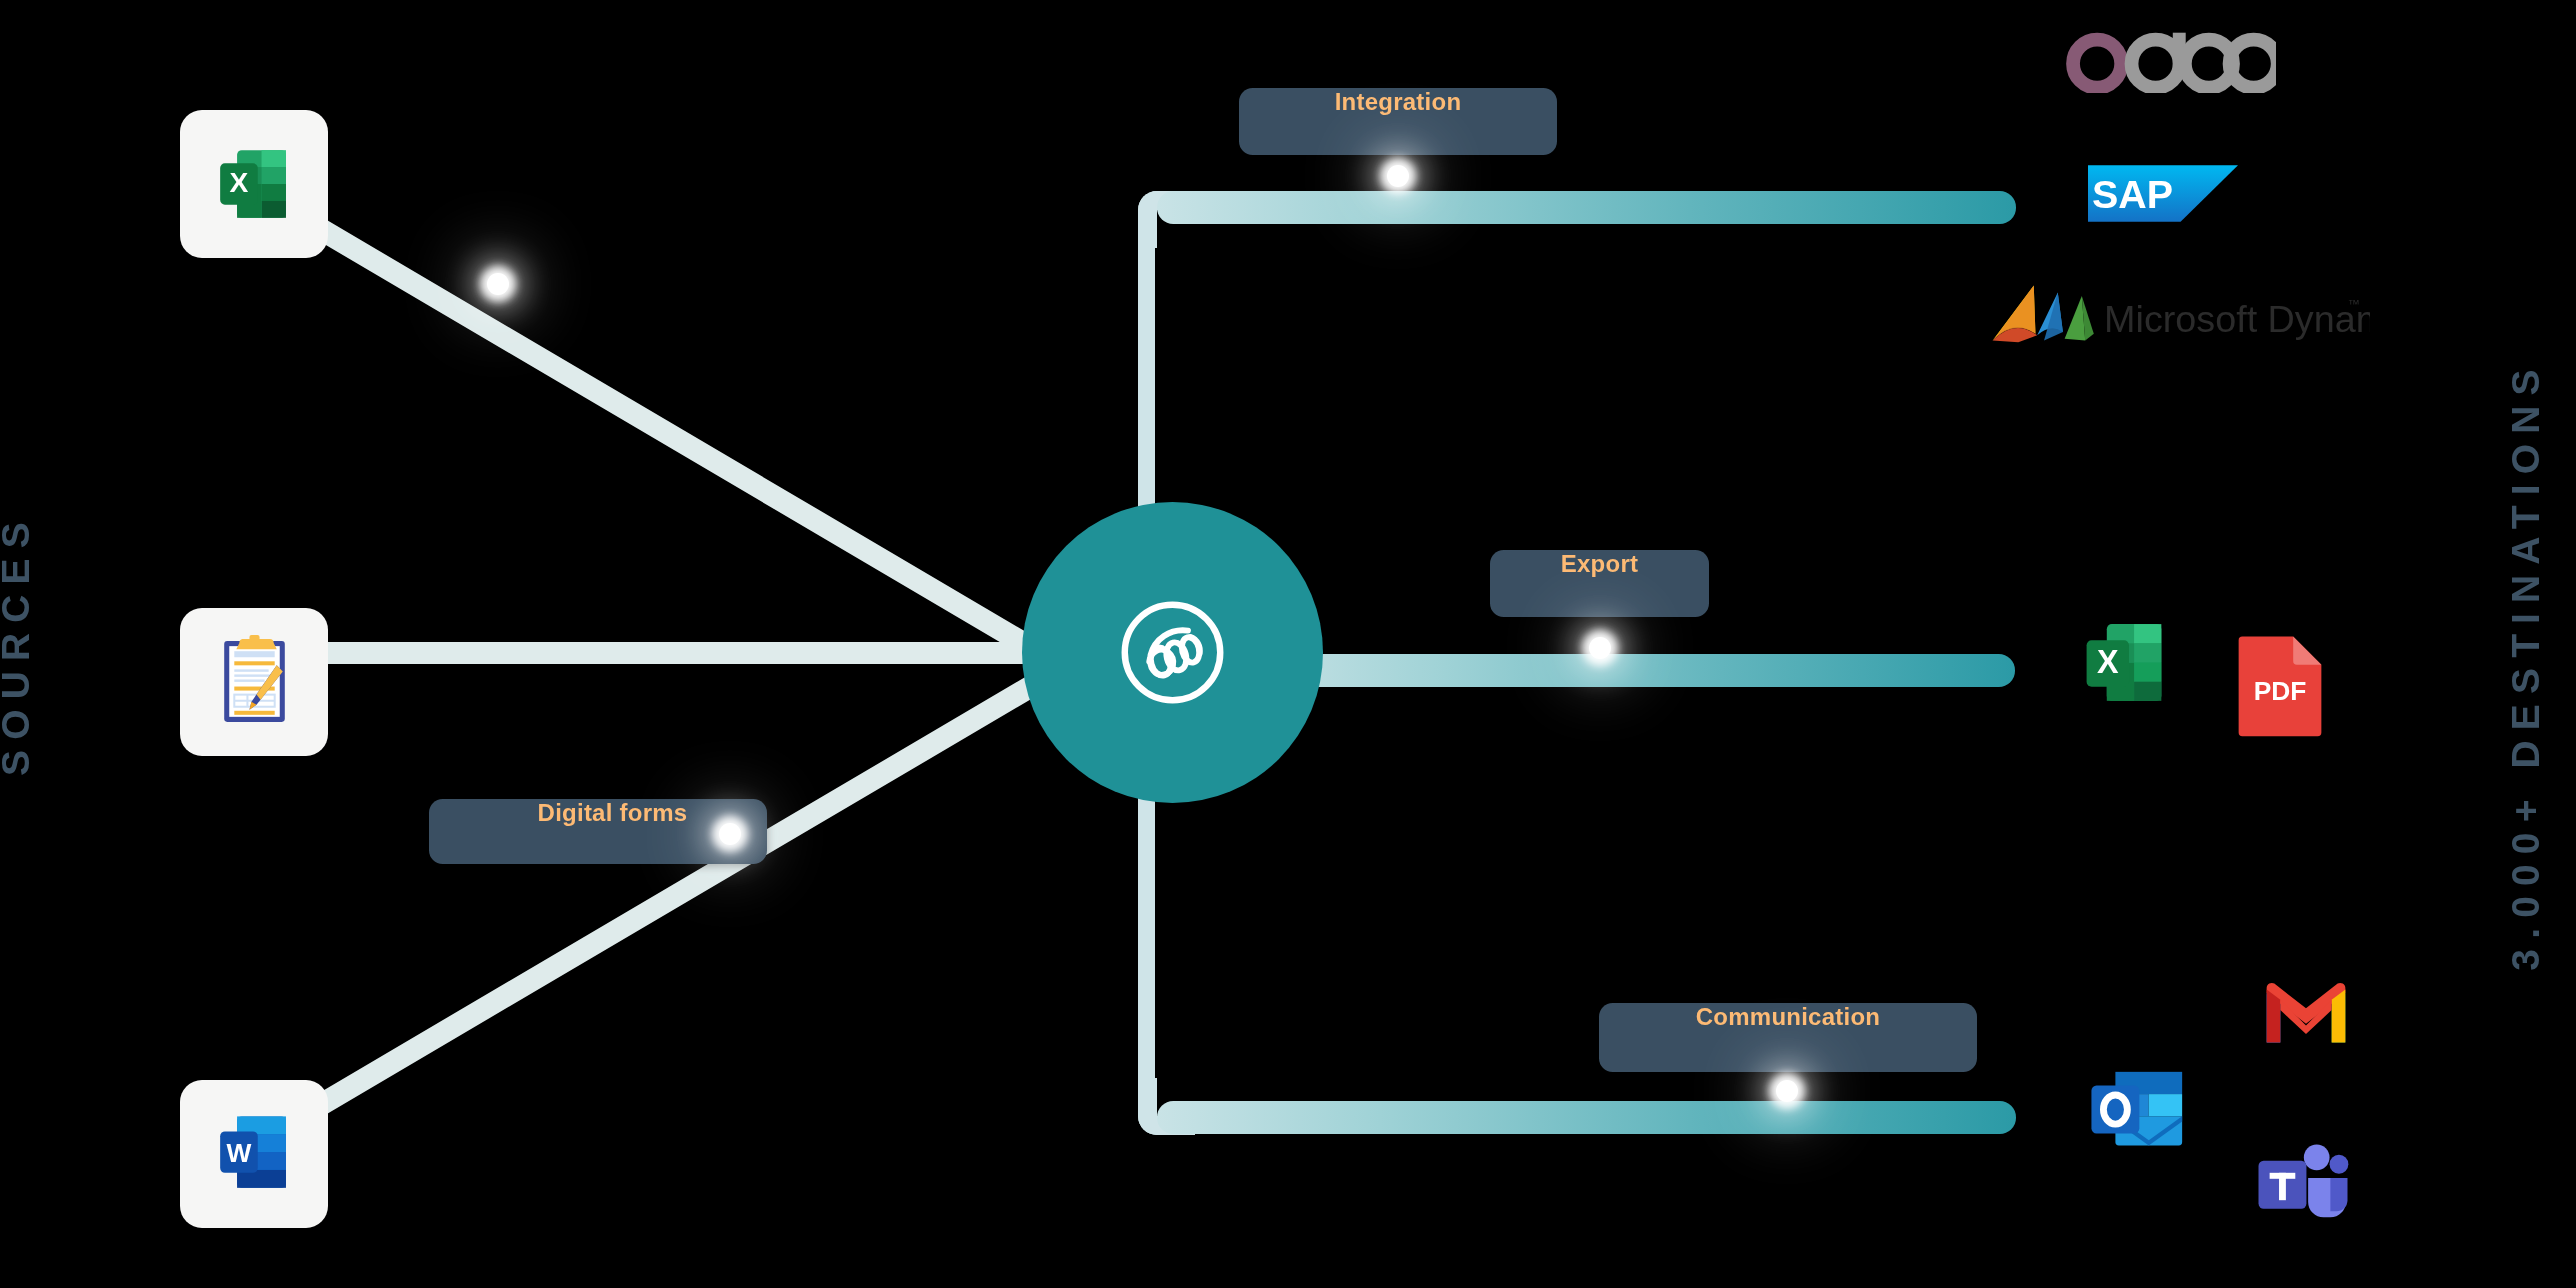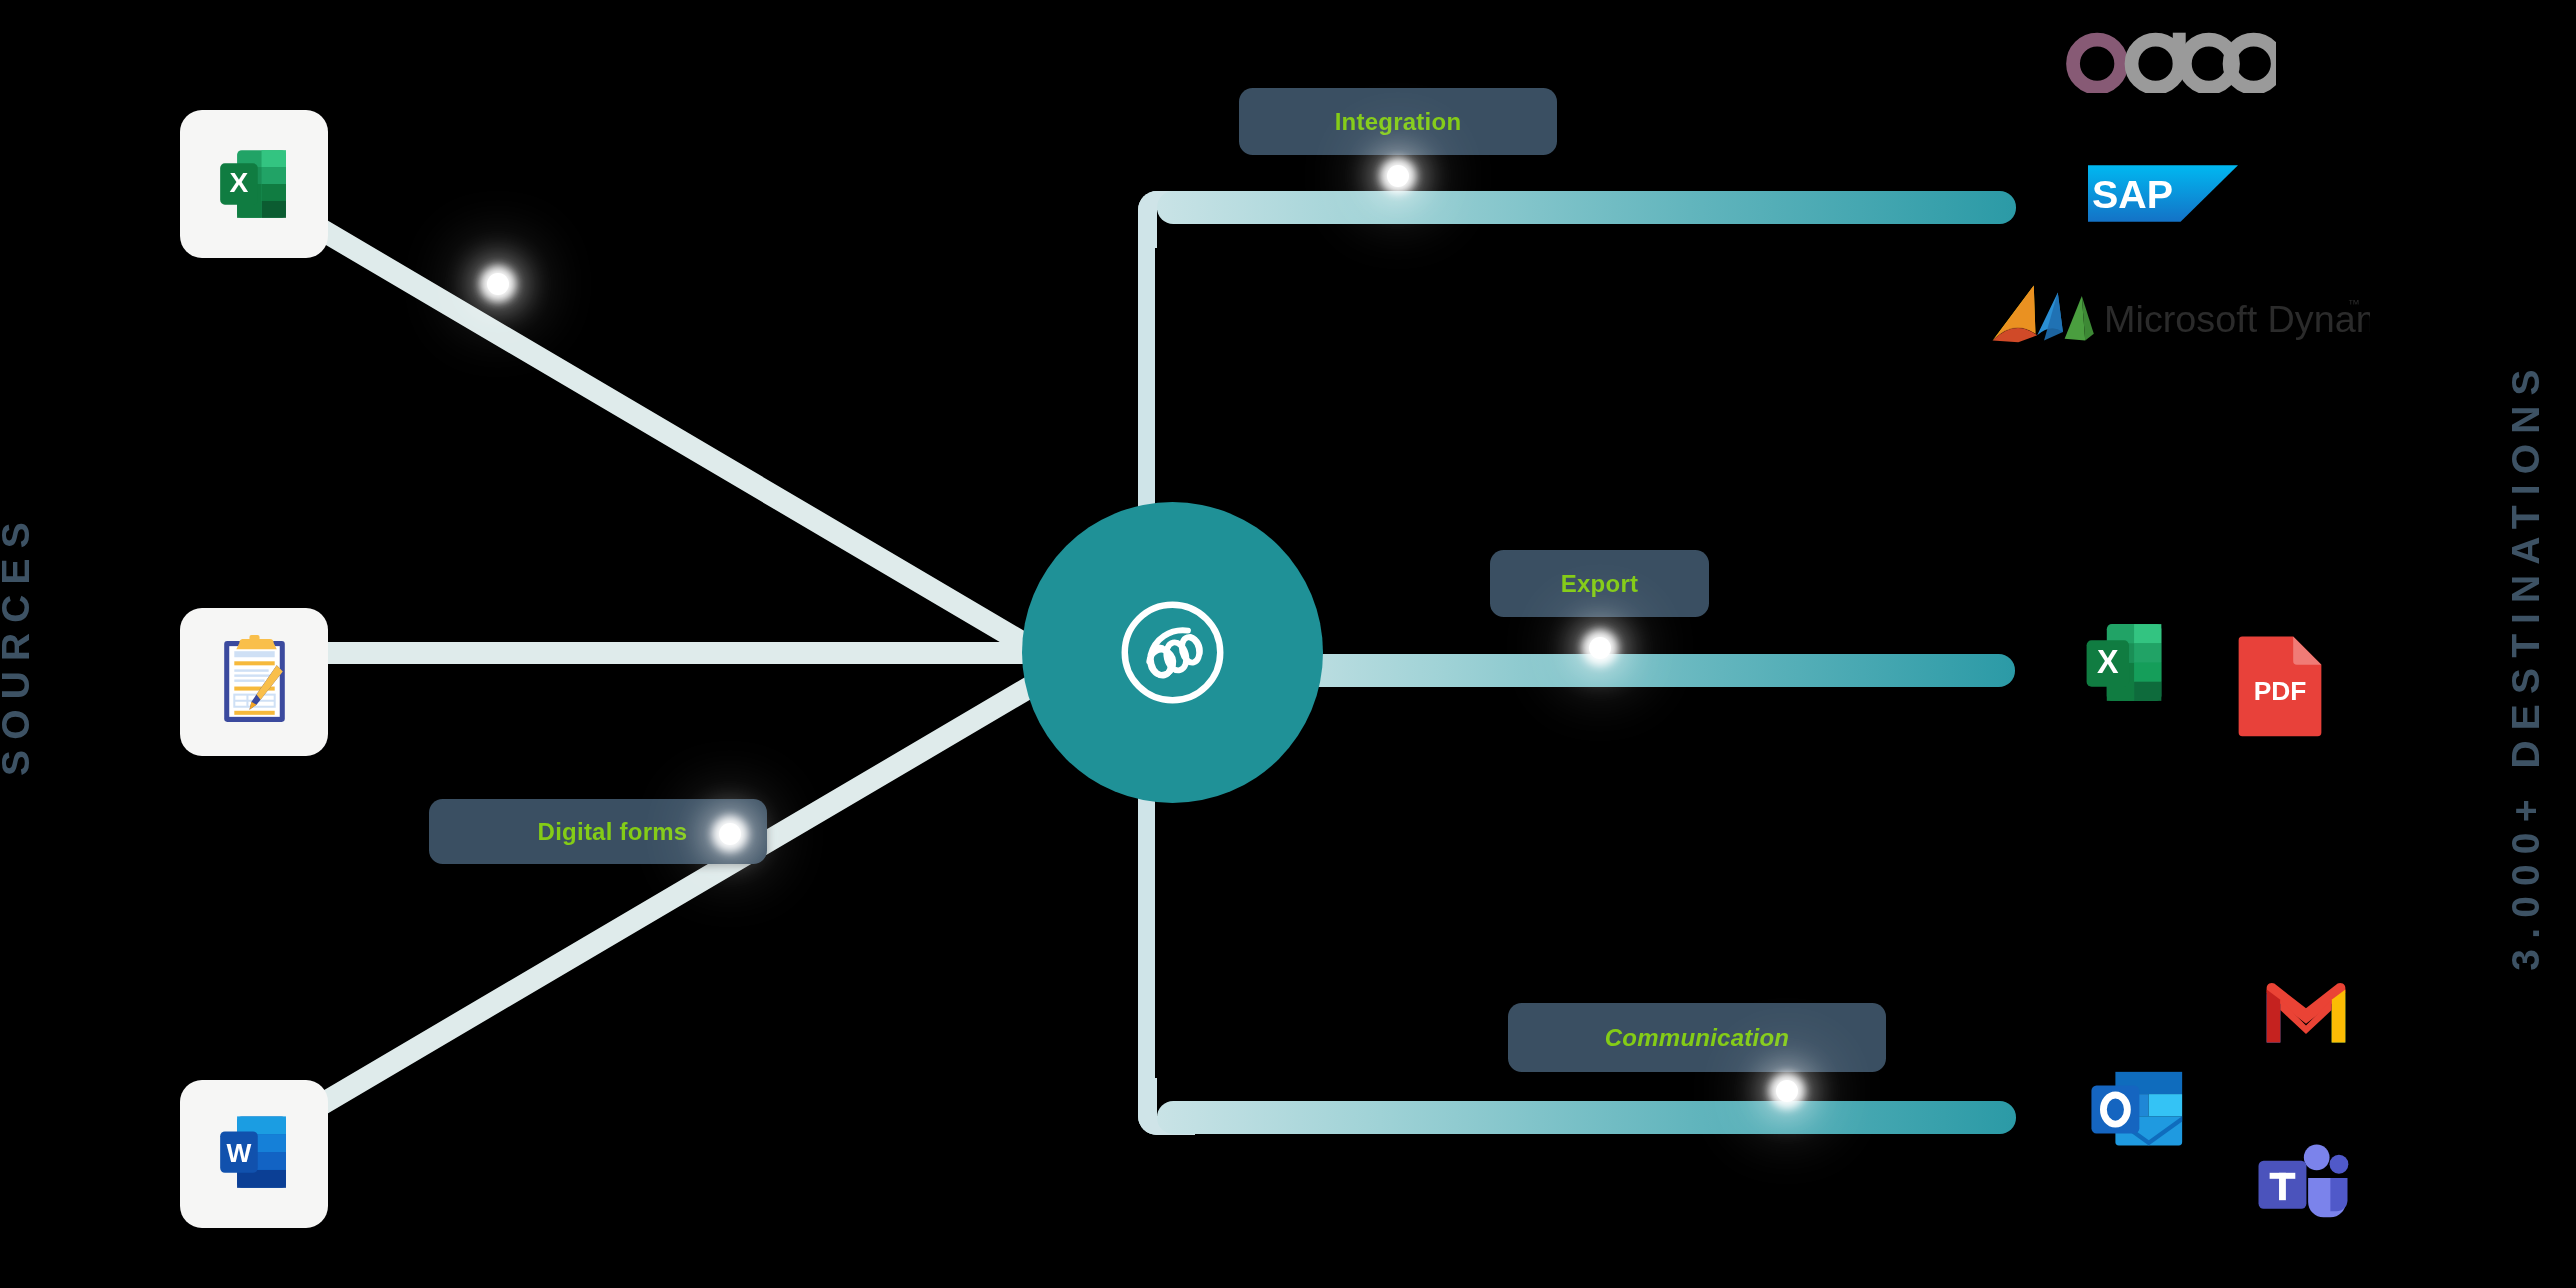--- a/index.html
+++ b/index.html
@@ -66,25 +66,25 @@
     display:flex;align-items:center;justify-content:center;
     z-index:30;
   }
   #hub svg{display:block;}
 
   
   .badge{
     position:absolute;
     background:#3a4f62;
     border-radius:13.7px;
-    color:#84cc16;
+    color:#fdba74;
     font-weight:700;
     font-size:24px;
     letter-spacing:.01em;
-    display:flex;align-items:center;justify-content:center;
+    display:flex;align-items:flex-start;justify-content:center;
     z-index:40;
     box-shadow:0 1.7px 8.6px rgba(0,0,0,.35);
   }
 
   
   .glow{
     position:absolute;
     width:22px;height:22px;
     border-radius:50%;
     background:#fff;
@@ -204,21 +204,21 @@
   <div class="badge" style="left:1239px;top:88px;width:318px;height:67px;">
     <span>Integration</span>
   </div>
   <div class="glow" style="left:1387px;top:165px;"></div>
 
   <div class="badge" style="left:1490px;top:550px;width:219px;height:67px;">
     <span>Export</span>
   </div>
   <div class="glow" style="left:1589px;top:637px;"></div>
 
-  <div class="badge" style="left:1508px;top:1003px;width:378px;height:69px;font-style:italic;">
+  <div class="badge" style="left:1599px;top:1003px;width:378px;height:69px;">
     <span>Communication</span>
   </div>
   <div class="glow" style="left:1776px;top:1080px;"></div>
 
   <div class="dst-logo" style="left:2061px;top:24px;width:215px;height:69px;">
     <svg width="215" height="69" viewBox="0 0 250 80">
       <circle cx="42" cy="46" r="28" fill="none" stroke="#875a75" stroke-width="16"></circle>
       <circle cx="110" cy="46" r="28" fill="none" stroke="#9a9a9a" stroke-width="16"></circle>
       <rect x="130" y="10" width="15" height="44" fill="#9a9a9a"></rect>
       <circle cx="172" cy="46" r="28" fill="none" stroke="#9a9a9a" stroke-width="16"></circle>

